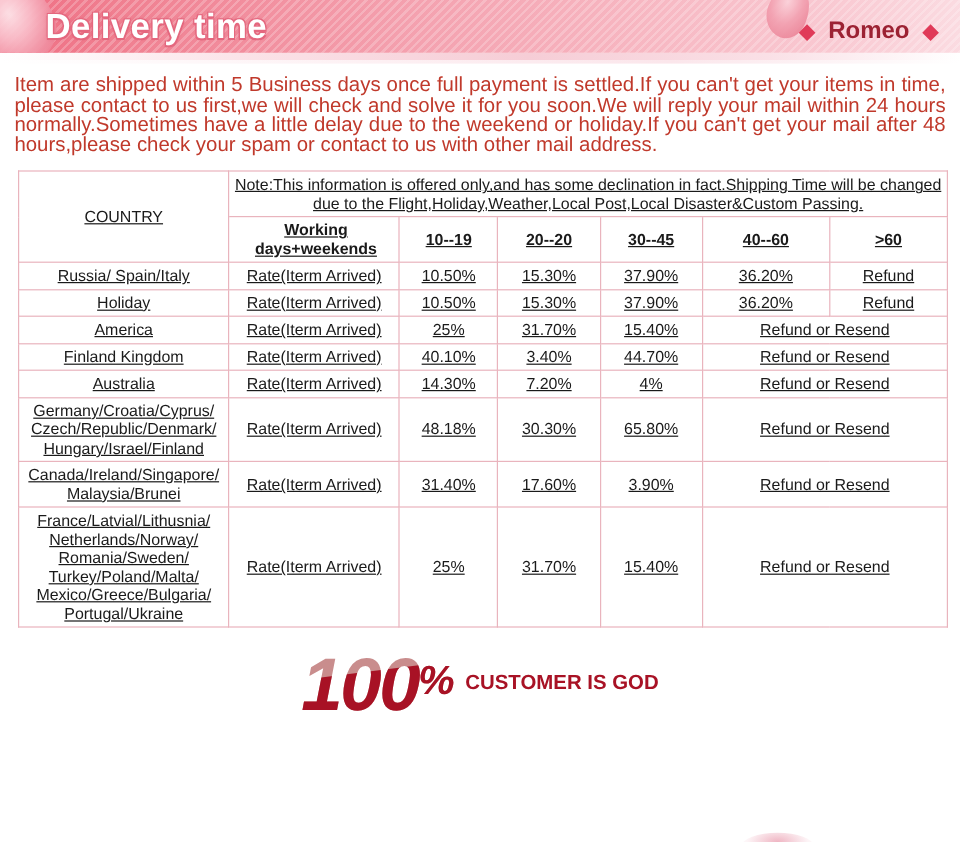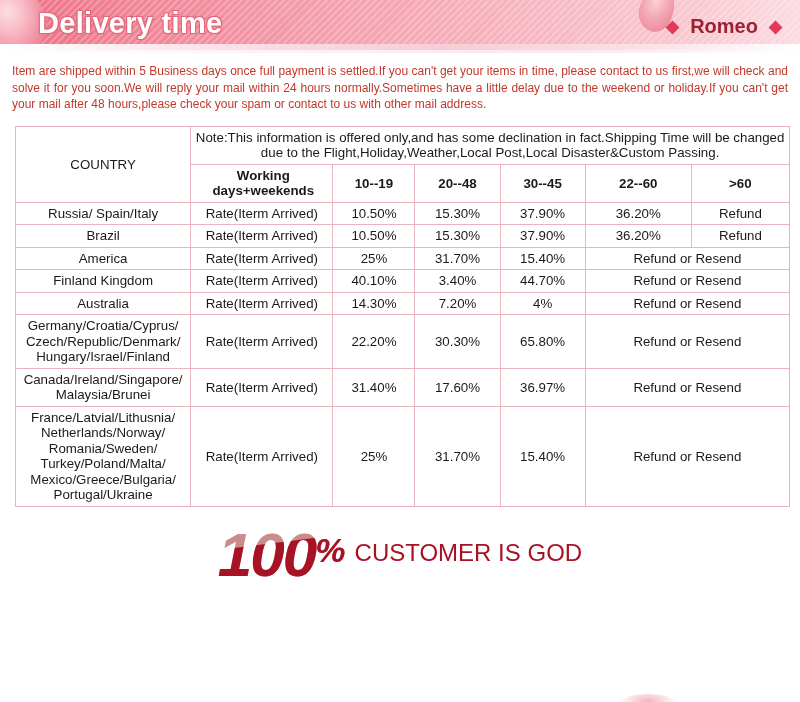--- a/index.html
+++ b/index.html
@@ -103,21 +103,21 @@
     width: 800px;
     height: 3px;
     background: linear-gradient(to right,
       #ffffff 0%, #fdf0f3 40%, #fbe6eb 70%, #ffffff 100%);
   }
 
   
   .intro {
     margin: 10px 12px 0 12px;
     width: 776px;
-    font-size: 12px;
+    font-size: 17px;
     line-height: 16.6px;
     color: #c0392b;
     text-align: justify;
     text-justify: inter-word;
   }
 
   
   .tbl-wrap {
     margin: 13px 0 0 15px;
   }
@@ -128,20 +128,21 @@
     border: 1px solid #d98b96;
   }
   table.ship td {
     border: 1px solid #e9b4bd;
     padding: 3px 4px;
     font-size: 13.3px;
     color: #1a1a1a;
     text-align: center;
     vertical-align: middle;
     line-height: 15.5px;
+    text-decoration: underline;
   }
   td.country-head {
     font-size: 20px;
     color: #c0392b;
     border-right: 1px solid #d98b96;
   }
   td.note {
     text-align: left;
     font-size: 13.3px;
     line-height: 17px;
@@ -210,22 +211,22 @@
     letter-spacing: 0;
   }
   .slogan {
     display: flex;
     flex-direction: column;
     justify-content: center;
     color: #a81225;
     line-height: 1.06;
   }
   .slogan .l1 {
-    font-size: 24px;
-    font-weight: normal;
+    font-size: 17px;
+    font-weight: bold;
     letter-spacing: 0px;
   }
   .slogan .l2 {
     font-size: 26.5px;
     font-weight: bold;
     letter-spacing: 0px;
   }
 
   .bottom-deco {
     position: absolute;
@@ -271,36 +272,36 @@
       <tr>
         <td class="country-head" rowspan="2">COUNTRY</td>
         <td class="note" colspan="6">Note:This information is offered only,and has some declination in fact.Shipping Time will be changed due to the Flight,Holiday,Weather,Local Post,Local Disaster&amp;Custom Passing.</td>
       </tr>
       <tr>
         <td class="subhead left">
           <span>Working</span><br>
           <span>days+weekends</span>
         </td>
         <td class="subhead">10--19</td>
-        <td class="subhead">20--48</td>
+        <td class="subhead">20--20</td>
         <td class="subhead">30--45</td>
-        <td class="subhead">22--60</td>
+        <td class="subhead">40--60</td>
         <td class="subhead">&gt;60</td>
       </tr>
     <tr>
           <td class="c-red">Russia/ Spain/Italy</td>
           <td class="rate">Rate(Iterm Arrived)</td>
           <td>10.50%</td>
           <td>15.30%</td>
           <td>37.90%</td>
           <td>36.20%</td>
           <td>Refund</td>
         </tr>
         <tr>
-          <td class="c-red">Brazil</td>
+          <td class="c-red">Holiday</td>
           <td class="rate">Rate(Iterm Arrived)</td>
           <td>10.50%</td>
           <td>15.30%</td>
           <td>37.90%</td>
           <td>36.20%</td>
           <td>Refund</td>
         </tr>
         <tr>
           <td class="c-red">America</td>
           <td class="rate">Rate(Iterm Arrived)</td>
@@ -321,31 +322,31 @@
           <td class="c-blk">Australia</td>
           <td class="rate">Rate(Iterm Arrived)</td>
           <td>14.30%</td>
           <td>7.20%</td>
           <td>4%</td>
           <td colspan="2">Refund or Resend</td>
         </tr>
         <tr>
           <td class="c-blk">Germany/Croatia/Cyprus/<br>Czech/Republic/Denmark/<br>Hungary/Israel/Finland</td>
           <td class="rate">Rate(Iterm Arrived)</td>
-          <td>22.20%</td>
+          <td>48.18%</td>
           <td>30.30%</td>
           <td>65.80%</td>
           <td colspan="2">Refund or Resend</td>
         </tr>
         <tr>
           <td class="c-blk">Canada/Ireland/Singapore/<br>Malaysia/Brunei</td>
           <td class="rate">Rate(Iterm Arrived)</td>
           <td>31.40%</td>
           <td>17.60%</td>
-          <td>36.97%</td>
+          <td>3.90%</td>
           <td colspan="2">Refund or Resend</td>
         </tr>
         <tr>
           <td class="c-blk">France/Latvial/Lithusnia/<br>Netherlands/Norway/<br>Romania/Sweden/<br>Turkey/Poland/Malta/<br>Mexico/Greece/Bulgaria/<br>Portugal/Ukraine</td>
           <td class="rate">Rate(Iterm Arrived)</td>
           <td>25%</td>
           <td>31.70%</td>
           <td>15.40%</td>
           <td colspan="2">Refund or Resend</td>
         </tr>

